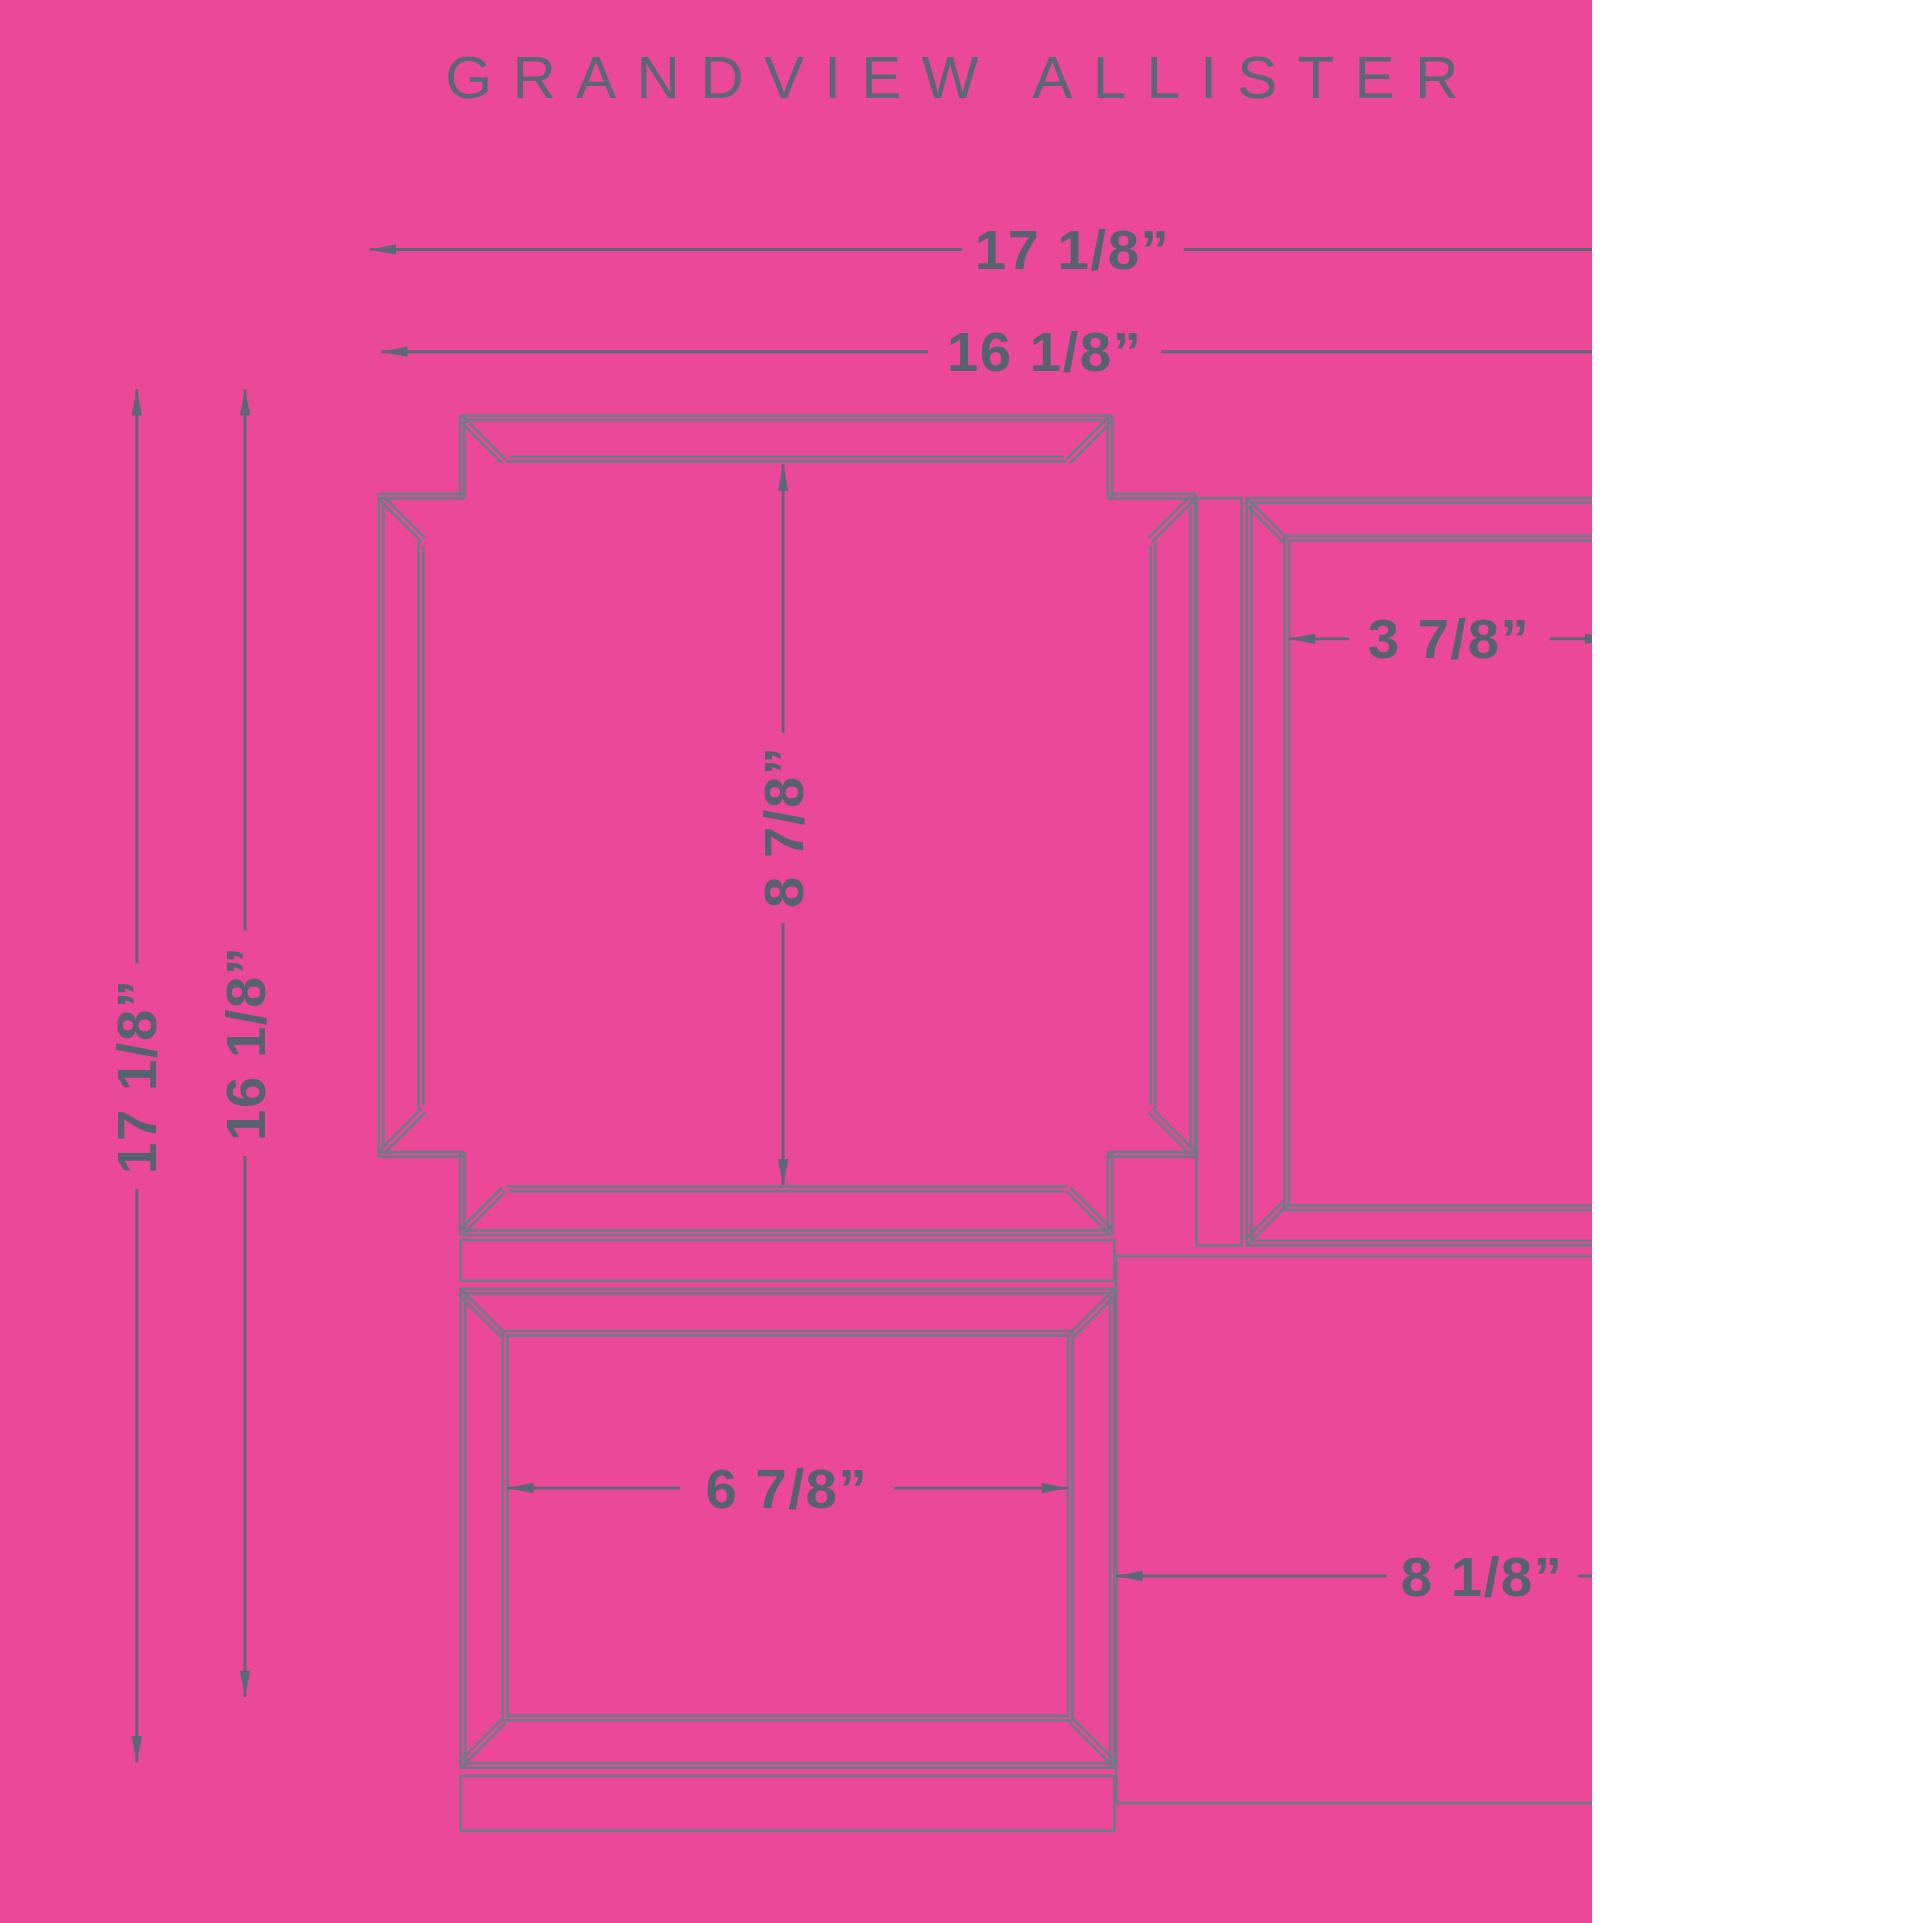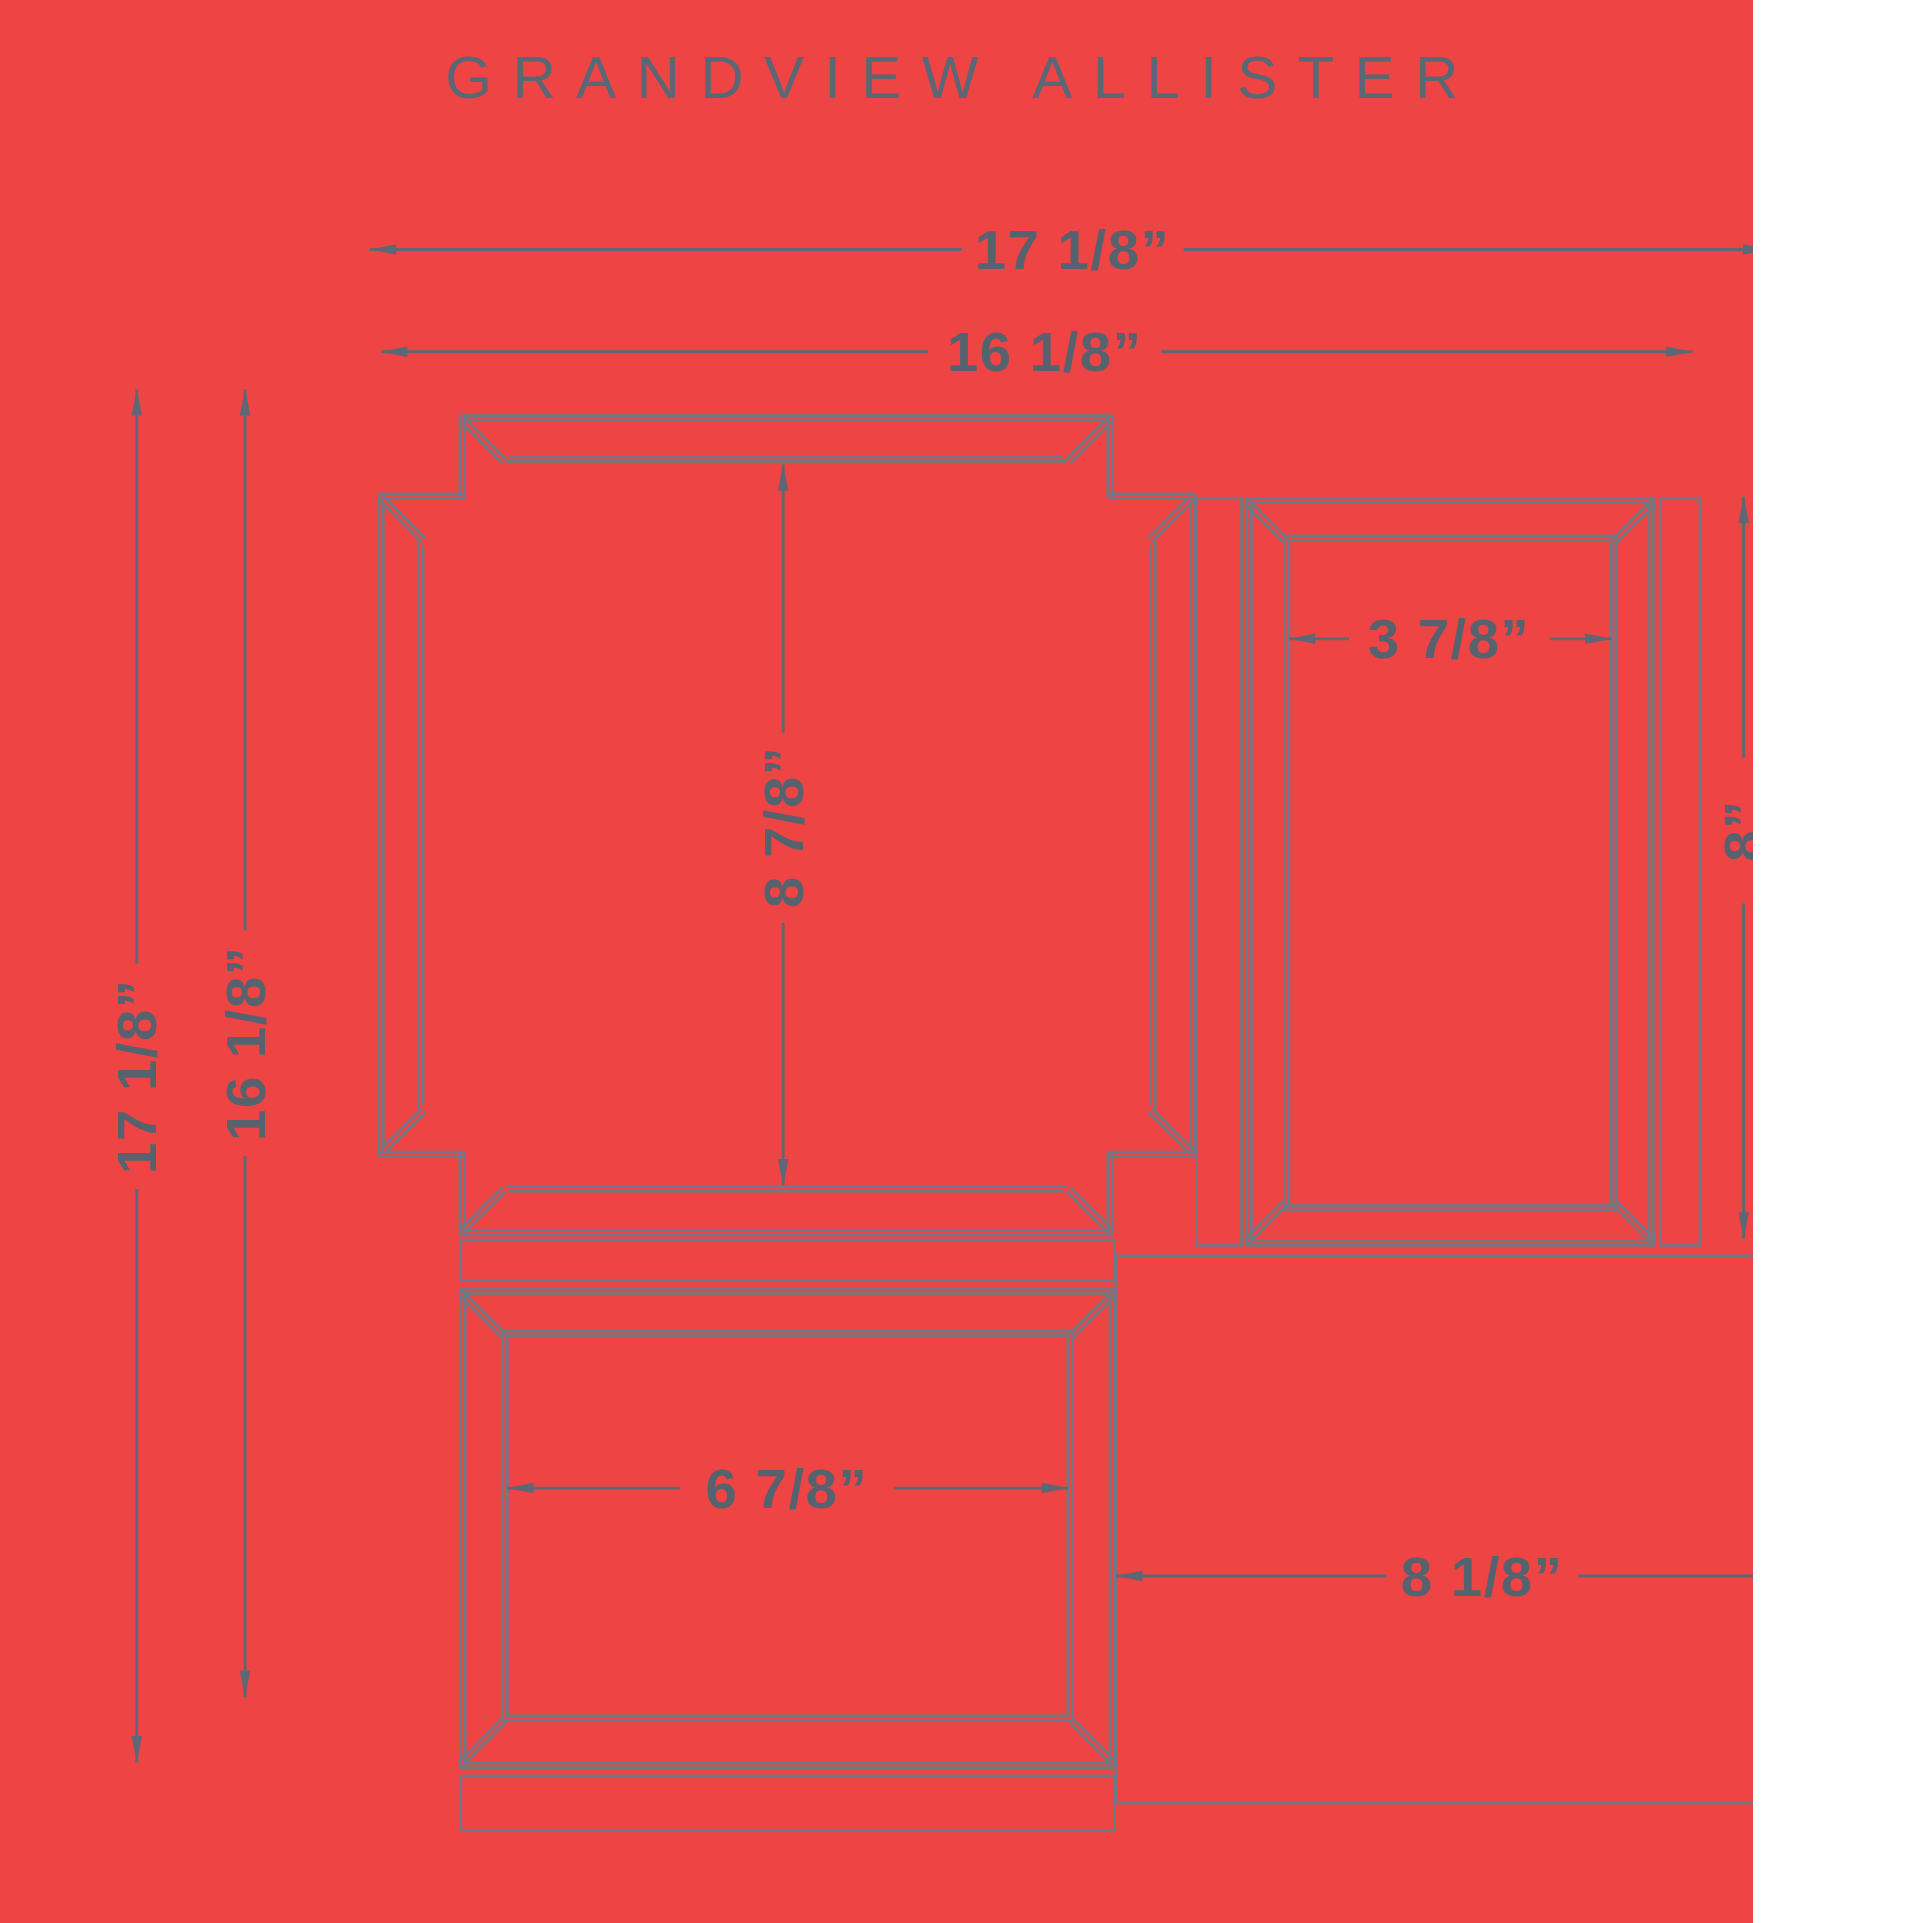--- a/index.html
+++ b/index.html
@@ -5,23 +5,23 @@
   html, body {
     margin: 0;
     padding: 0;
     background: #ffffff;
     width: 1924px;
     height: 1924px;
     font-family: "Liberation Sans", sans-serif;
   }
   .stage {
     position: relative;
-    width: 1753px;
+    width: 1592px;
     height: 1924px;
-    background: #ef4444;
+    background: #ec4899;
     overflow: hidden;
   }
   svg { display: block; }
   .edge {
     fill: none;
     stroke: #6E7A86;
     stroke-width: 3.6;
     stroke-linecap: butt;
   }
   .dimline {

